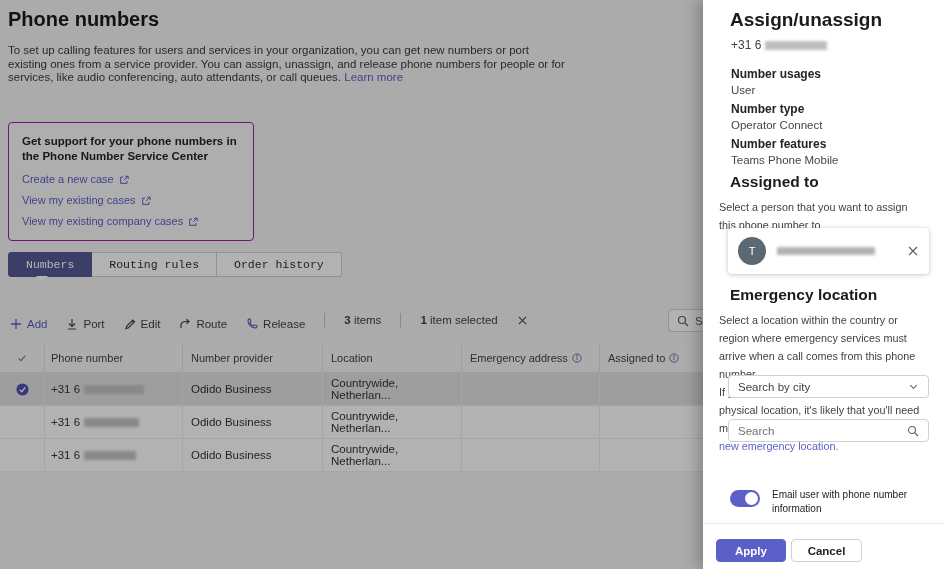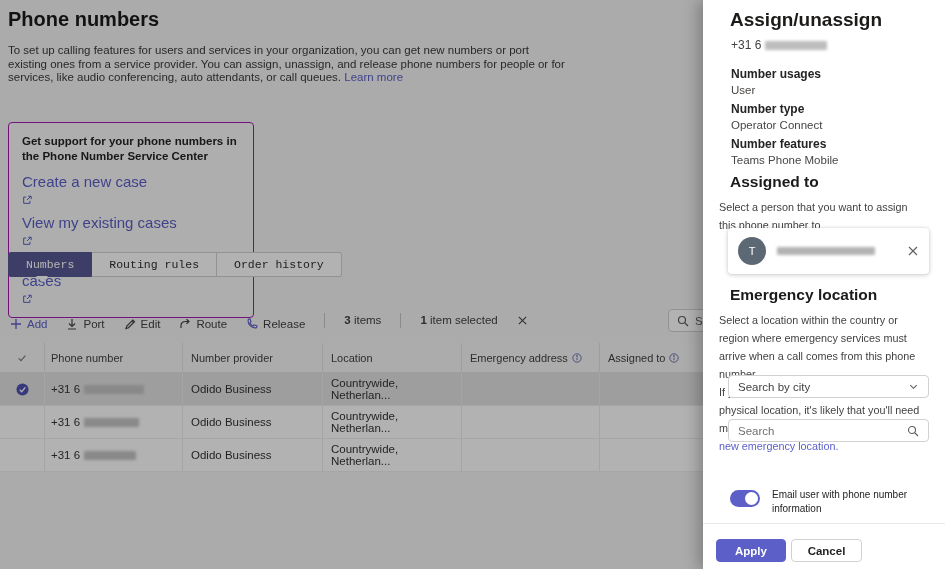--- a/index.html
+++ b/index.html
@@ -8,21 +8,21 @@
   .stage { position:relative; width:945px; height:569px; background:#f5f5f5; overflow:hidden; }
 
   
   .main { position:absolute; inset:0; }
   .page-title { position:absolute; left:8px; top:8px; font-size:20px; font-weight:700; color:#1c1b1a; }
   .page-desc { position:absolute; left:8px; top:44px; width:557px; font-size:11.5px; line-height:13.6px; color:#3b3a39; }
   .link { color:var(--accent,#5b5fc7); text-decoration:none; cursor:pointer; }
 
   .support-card { position:absolute; left:8px; top:122px; width:246px; background:#fafafa; border:1px solid #a21caf; border-radius:4px; padding:11px 13px 13px 13px; }
   .support-title { font-size:11.5px; font-weight:700; line-height:15px; color:#242424; }
-  .support-link { display:flex; align-items:flex-start; gap:5px; margin-top:9px; font-size:15px; color:var(--accent,#5b5fc7); cursor:pointer;flex-direction:column; }
+  .support-link { display:flex; align-items:flex-end; gap:5px; margin-top:9px; font-size:11px; color:var(--accent,#5b5fc7); cursor:pointer; }
   .support-link svg { flex:0 0 auto; }
 
   .tabs { position:absolute; left:8px; top:252px; display:flex; height:25px; }
   .tab { position:relative; display:flex; align-items:center; padding:0 17px; background:#fff; border:1px solid #d1d1d1; border-left:none; font-size:11.5px; color:#323130; cursor:pointer;font-family:Liberation Mono, monospace; }
   .tab:first-child { border-left:1px solid #d1d1d1; border-radius:3px 0 0 3px; }
   .tab:last-child { border-radius:0 3px 3px 0; }
   .tab.selected { background:var(--tab-selected,#585a96); border-color:var(--tab-selected,#585a96); color:#fff; }
   .tab-notch { position:absolute; left:27px; bottom:-6px; width:0; height:0; border-left:6px solid transparent; border-right:6px solid transparent; border-top:6px solid #fff; }
 
   .toolbar { position:absolute; left:10px; top:306px; height:28px; display:flex; align-items:center; }

